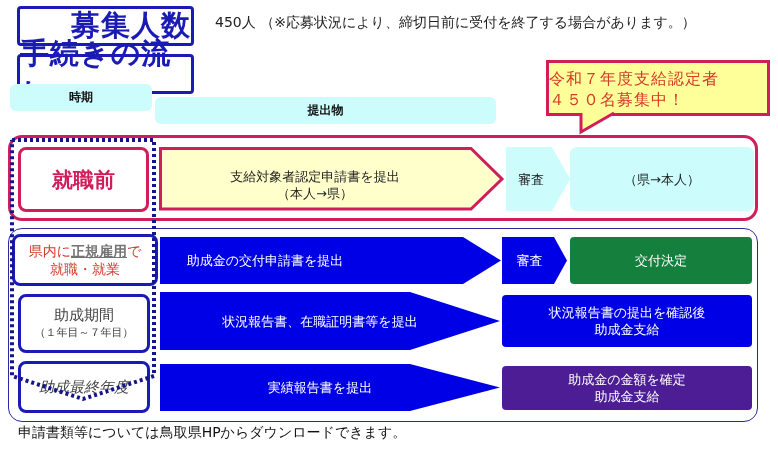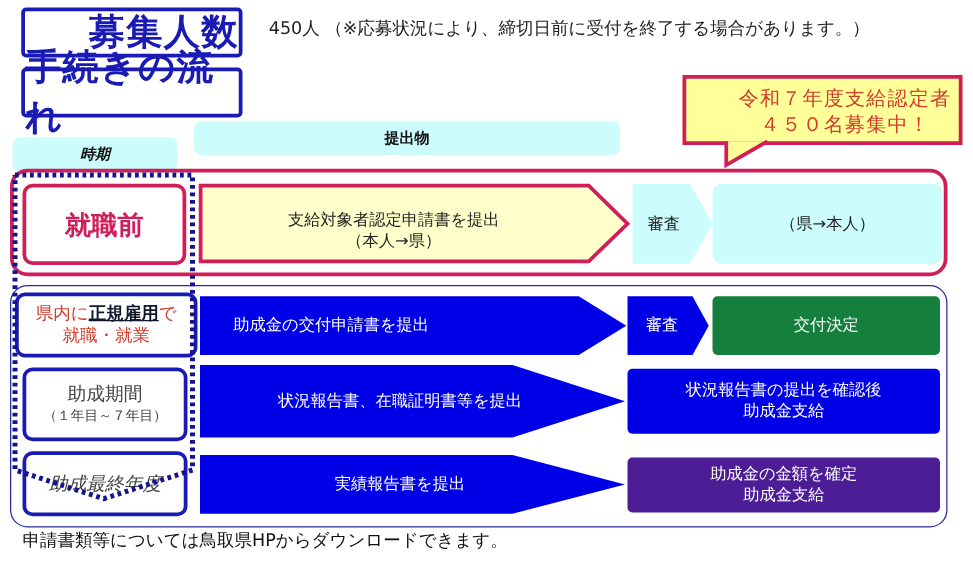--- a/index.html
+++ b/index.html
@@ -11,39 +11,38 @@
   .abs { position:absolute; box-sizing:border-box; }
   .title-box {
     border:3px solid #1a1ab4; border-radius:4px; background:#fff;
     color:#1a1ab4; font-weight:bold; font-size:29px;
     display:flex; align-items:center; justify-content:flex-end;
     letter-spacing:1px;
   }
   .notice { font-size:14px; color:#222; white-space:nowrap; }
   .callout {
     background:#ffff9a; border:3px solid #d01e5a;
-    color:#d23a2a; font-size:16px; text-align:center; line-height:21px;
+    color:#d23a2a; font-size:16px; text-align:left; line-height:21px;
     letter-spacing:1px;
-    padding-left:36px;
   }
   .hdr {
     background:#ccfcfc; border-radius:6px; font-weight:bold; font-size:12px;
     color:#111; display:flex; align-items:center; justify-content:center;
   }
   .pink-wrap { border:3px solid #d01e5a; border-radius:14px; }
   .blue-wrap { border:1.5px solid #2a2aa0; border-radius:14px; }
   .period {
     border:3px solid #1a1ab4; border-radius:8px; background:#fff;
     display:flex; flex-direction:column; align-items:center; justify-content:center;
     text-align:center; color:#444; font-size:15px; line-height:18px;
   }
   .period.pink { border-color:#d01e5a; color:#d01e5a; font-weight:bold; font-size:21px; }
   .period .sub { font-size:11px; }
   .period.red { color:#d23a2a; font-size:14px; }
-  .period.red .emph { font-weight:bold; text-decoration:underline; color:#0f172a; }
+  .period.red .emph { font-weight:bold; text-decoration:underline; color:#737373; }
   .label { color:#fff; font-size:13px; text-align:center; line-height:17px;
            display:flex; flex-direction:column; align-items:center; justify-content:center; }
   .label.dark { color:#222; }
   svg.shape { position:absolute; overflow:visible; }
   .footer { font-size:14px; color:#111; white-space:nowrap; }
 </style>
 </head>
 <body>
 
 <div class="abs title-box" style="left:17px;top:6px;width:177px;height:40px;">
@@ -57,21 +56,21 @@
 
 <div class="abs callout" style="left:546px;top:60px;width:224px;height:56px;padding-top:5px;">
   <div>令和７年度支給認定者</div>
   <div>４５０名募集中！</div>
 </div>
 <svg class="shape" style="left:578px;top:112px;" width="40" height="24">
   <polygon points="3,1 3,20 36,1" fill="#ffff9a" stroke="none"></polygon>
   <polyline points="3,1 3,20 36,1" fill="none" stroke="#d01e5a" stroke-width="3"></polyline>
 </svg>
 
-<div class="abs hdr" style="left:10px;top:110px;width:132px;height:27px;font-style:italic;">
+<div class="abs hdr" style="left:10px;top:84px;width:142px;height:27px;">
   <span>時期</span>
 </div>
 <div class="abs hdr" style="left:155px;top:97px;width:341px;height:27px;">
   <span>提出物</span>
 </div>
 
 <div class="abs pink-wrap" style="left:8px;top:135px;width:750px;height:86px;"></div>
 
 <div class="abs blue-wrap" style="left:8px;top:228px;width:750px;height:194px;"></div>
 

